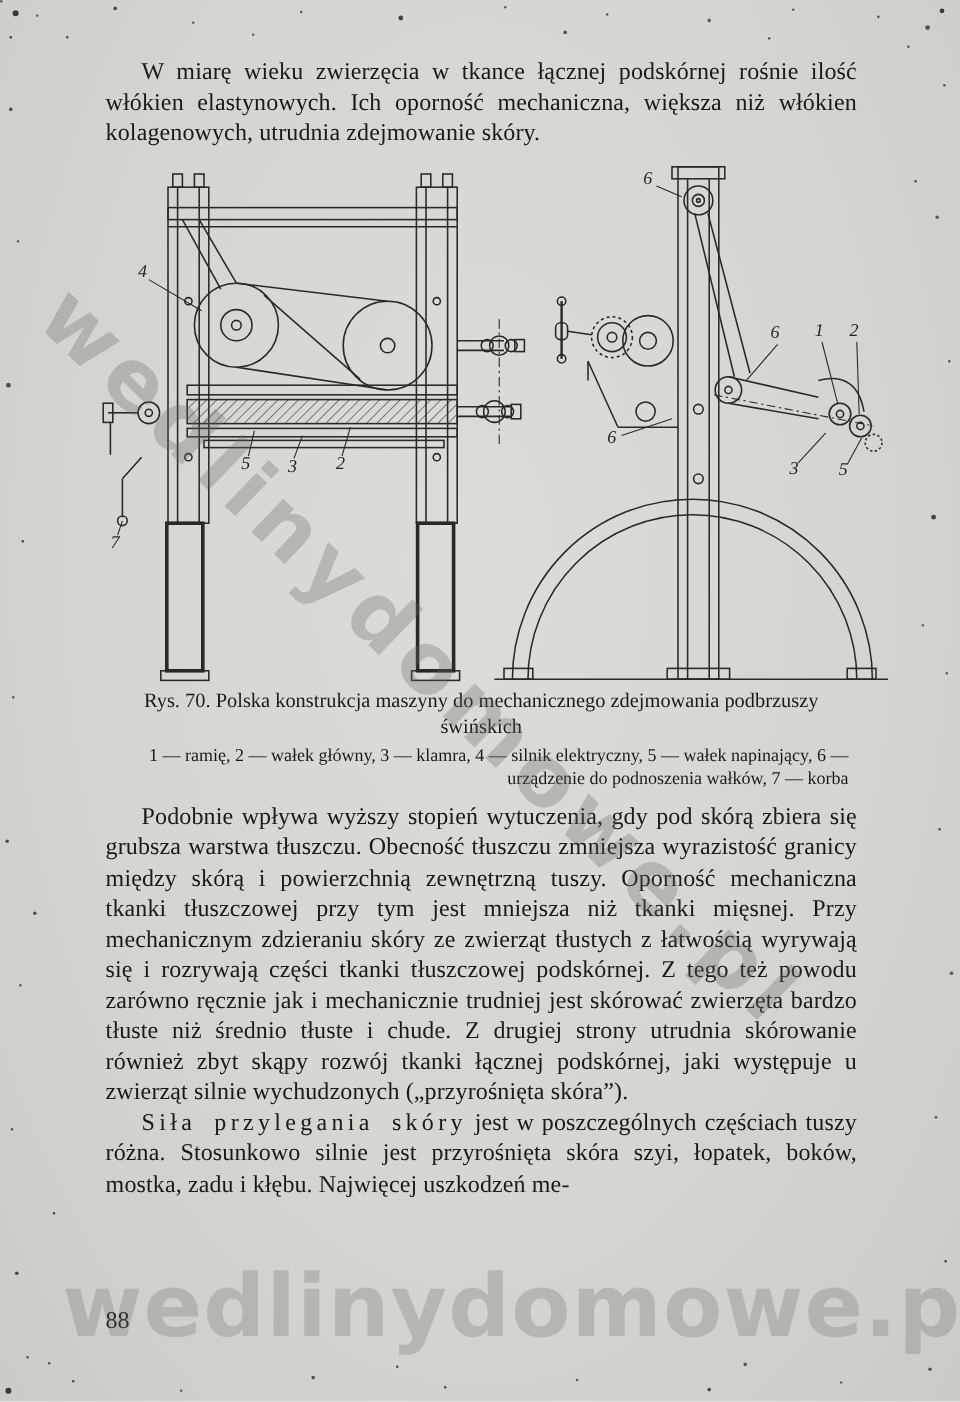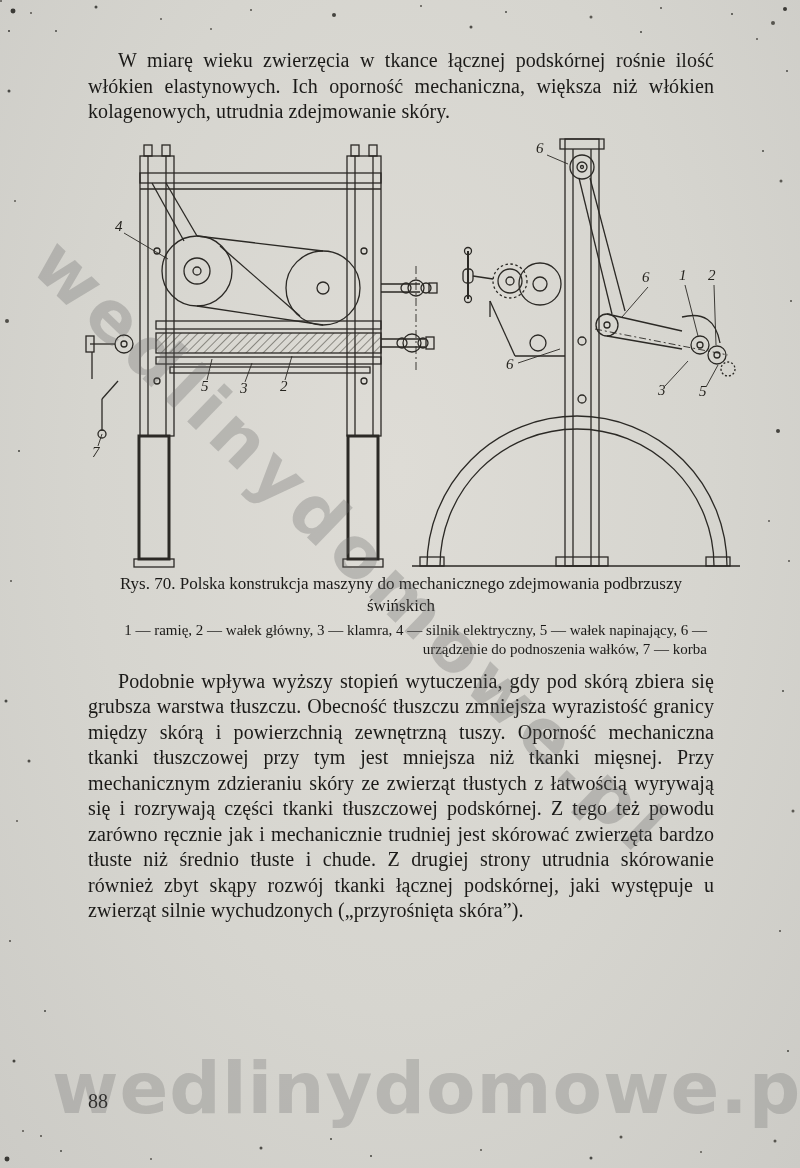--- a/index.html
+++ b/index.html
@@ -238,16 +238,17 @@
     </svg>
 
     <figcaption>
       <div class="caption">Rys. 70. Polska konstrukcja maszyny do mechanicznego zdejmowania podbrzuszy świńskich</div>
       <div class="legend">1 — ramię, 2 — wałek główny, 3 — klamra, 4 — silnik elektryczny, 5 — wałek napinający, 6 — urządzenie do podnoszenia wałków, 7 — korba</div>
     </figcaption>
   </figure>
 
   <p class="body-text indent">Podobnie wpływa wyższy stopień wytuczenia, gdy pod skórą zbiera się grubsza warstwa tłuszczu. Obecność tłuszczu zmniejsza wyrazistość granicy między skórą i powierzchnią zewnętrzną tuszy. Oporność mechaniczna tkanki tłuszczowej przy tym jest mniejsza niż tkanki mięsnej. Przy mechanicznym zdzieraniu skóry ze zwierząt tłustych z łatwością wyrywają się i rozrywają części tkanki tłuszczowej podskórnej. Z tego też powodu zarówno ręcznie jak i mechanicznie trudniej jest skórować zwierzęta bardzo tłuste niż średnio tłuste i chude. Z drugiej strony utrudnia skórowanie również zbyt skąpy rozwój tkanki łącznej podskórnej, jaki występuje u zwierząt silnie wychudzonych („przyrośnięta skóra”).</p>
 
+  <p class="body-text indent"><span class="spaced">Siła przylegania skóry</span><span> jest w poszczególnych częściach tuszy różna. Stosunkowo silnie jest przyrośnięta skóra szyi, łopatek, boków, mostka, zadu i kłębu. Najwięcej uszkodzeń me-</span></p>
 
 </div>
 
 <div class="page-number">88</div>
 
 </body></html>

